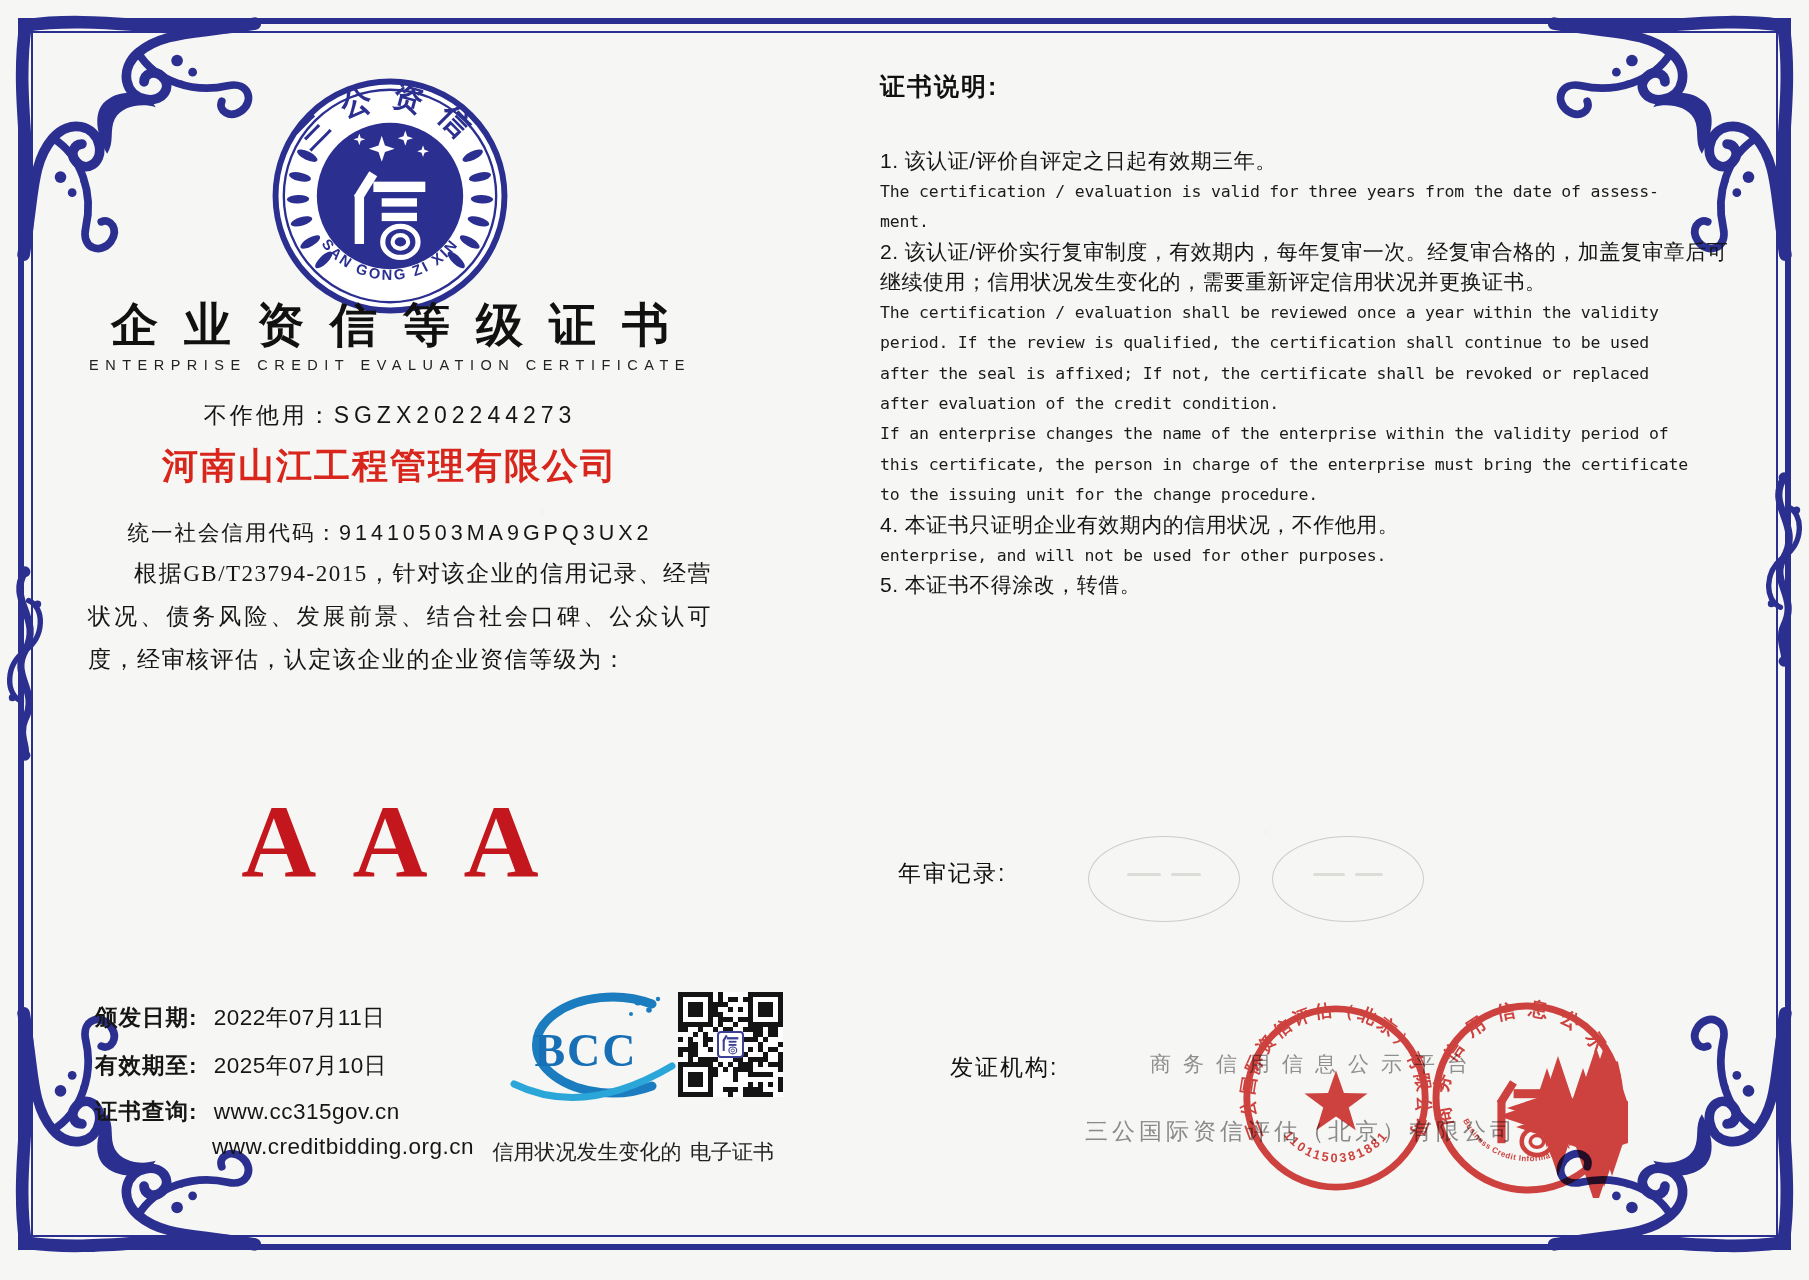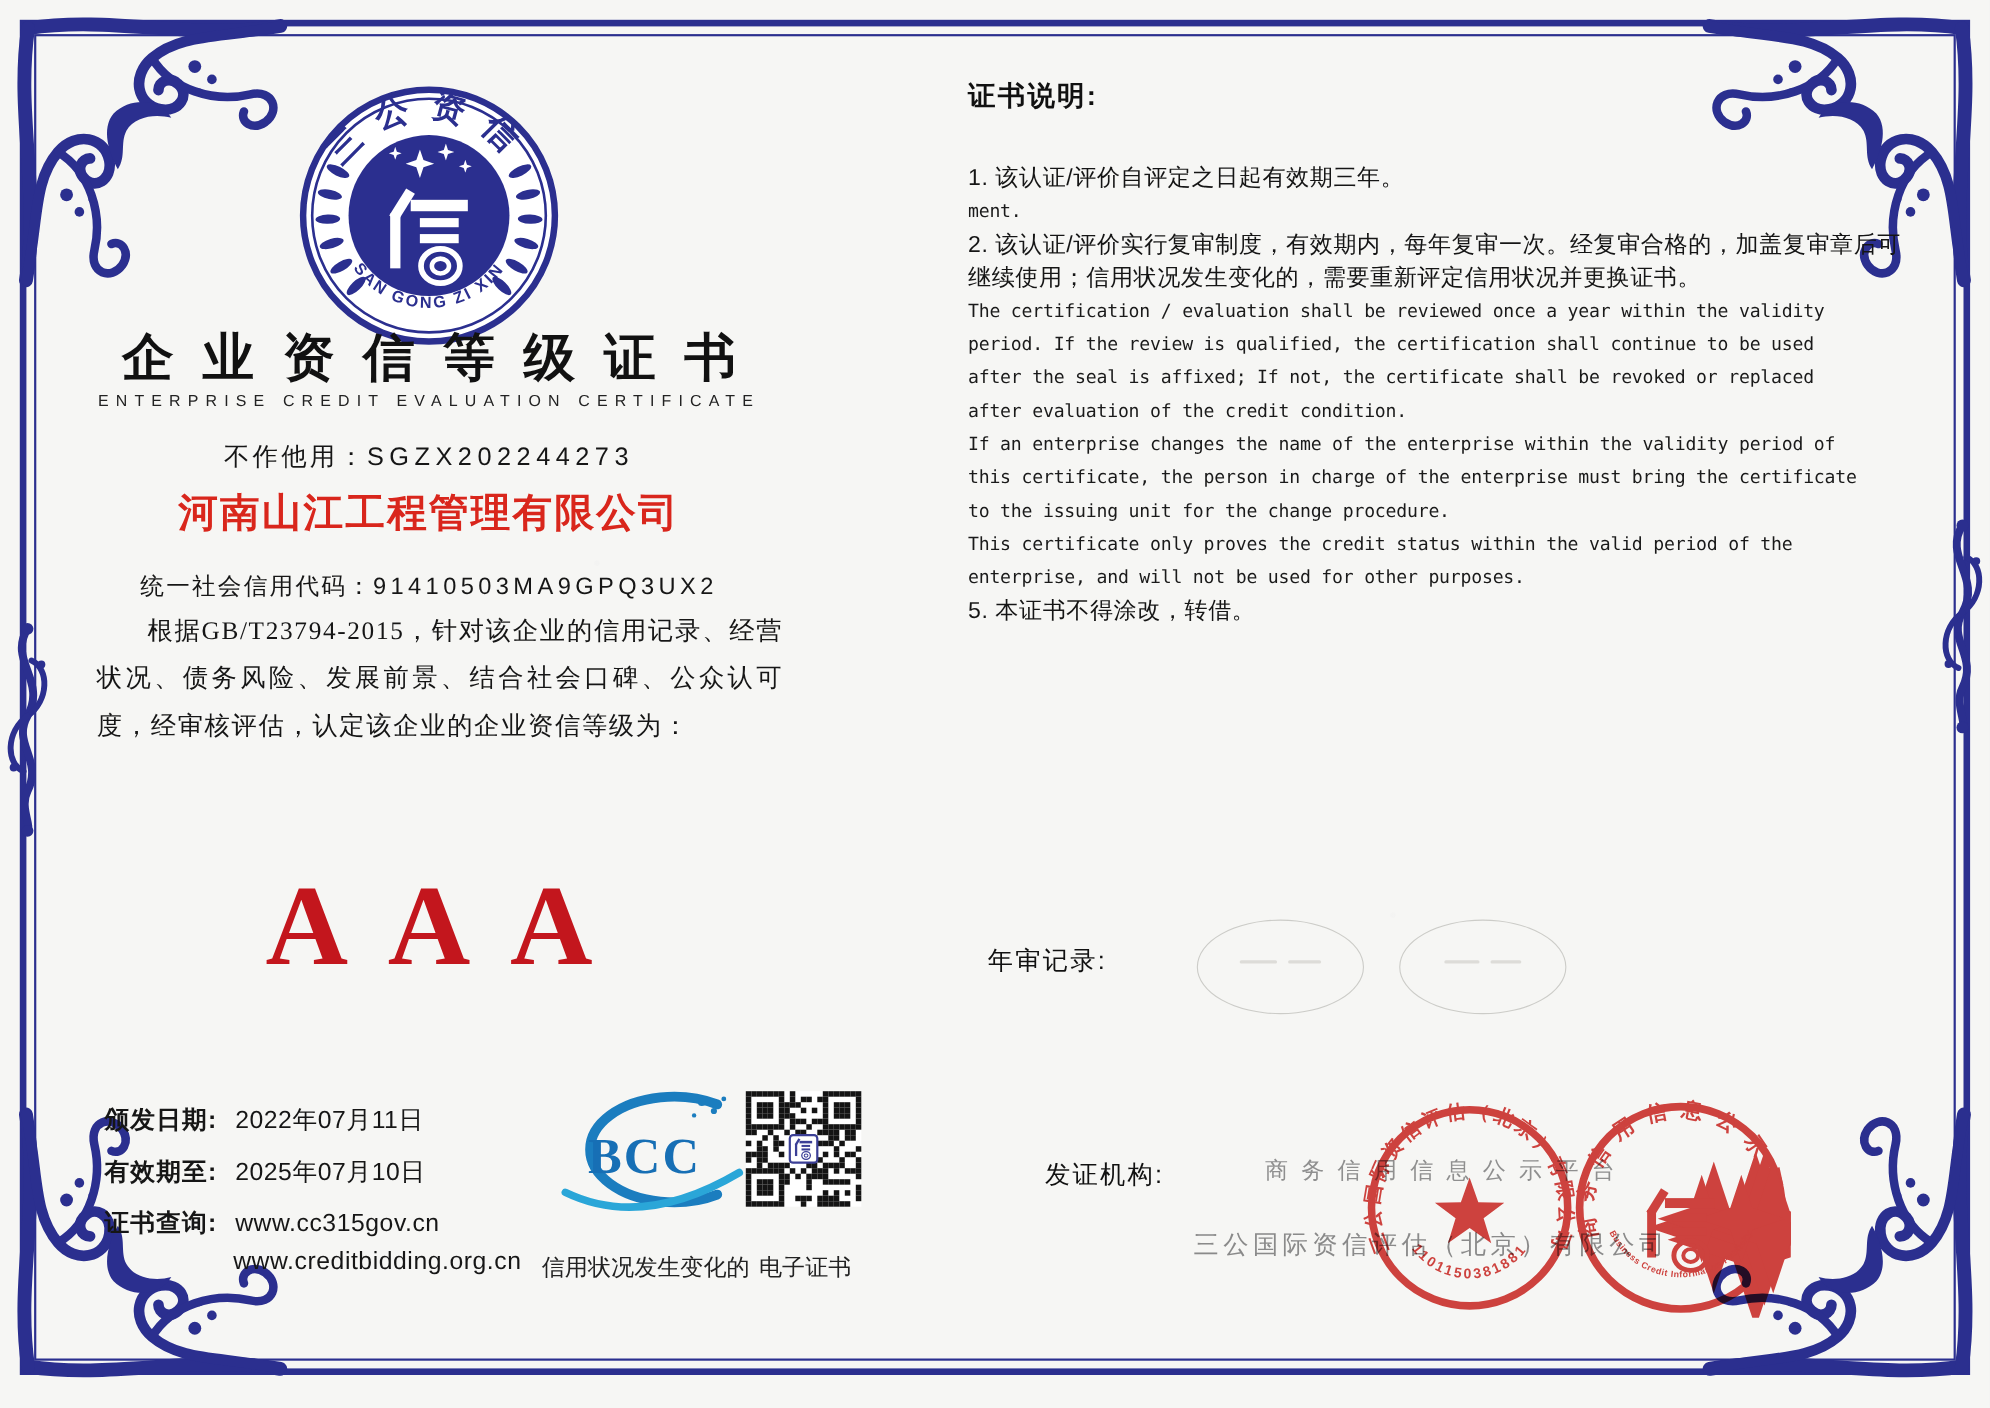--- a/index.html
+++ b/index.html
@@ -459,31 +459,32 @@
       <div style="position: absolute; left: 80px; top: 100px; width: 5px; height: 5px; background: rgb(20, 20, 20); z-index: 1;"></div>
       <div style="position: absolute; left: 85px; top: 100px; width: 5px; height: 5px; background: rgb(20, 20, 20); z-index: 1;"></div>
       <div style="position: absolute; left: 90px; top: 100px; width: 5px; height: 5px; background: rgb(20, 20, 20); z-index: 1;"></div>
     </div>
   <div class="abs qr-label">电子证书</div>
 
   <div class="abs notes-head">证书说明:</div>
 
   <div class="abs notes">
     <div class="note-line zh">1. 该认证/评价自评定之日起有效期三年。</div>
+    <div class="note-line en">The certification / evaluation is valid for three years from the date of assess-</div>
     <div class="note-line en">ment.</div>
     <div class="note-line zh">2. 该认证/评价实行复审制度，有效期内，每年复审一次。经复审合格的，加盖复审章后可</div>
     <div class="note-line zh">继续使用；信用状况发生变化的，需要重新评定信用状况并更换证书。</div>
     <div class="note-line en">The certification / evaluation shall be reviewed once a year within the validity</div>
     <div class="note-line en">period. If the review is qualified,  the certification shall continue to be used</div>
     <div class="note-line en">after the seal is affixed; If not, the certificate shall be revoked or replaced</div>
     <div class="note-line en">after evaluation of the credit condition.</div>
     <div class="note-line en">If an enterprise changes the name of the enterprise within the validity period of</div>
     <div class="note-line en">this certificate, the person in charge of the enterprise must bring the certificate</div>
     <div class="note-line en">to the issuing unit for the change procedure.</div>
-    <div class="note-line en">This certificate only proves the credit status within the valid period of the</div>
+    <div class="note-line zh">4. 本证书只证明企业有效期内的信用状况，不作他用。</div>
     <div class="note-line en">enterprise, and will not be used for other purposes.</div>
     <div class="note-line zh">5. 本证书不得涂改，转借。</div>
   </div>
 
   <div class="abs review-label">年审记录:</div>
   <div class="oval" style="left:1088px;top:836px;">
     <div class="smudge" style="left:38px;top:36px;width:34px;"></div>
     <div class="smudge" style="left:82px;top:36px;width:30px;"></div>
   </div>
   <div class="oval" style="left:1272px;top:836px;">

